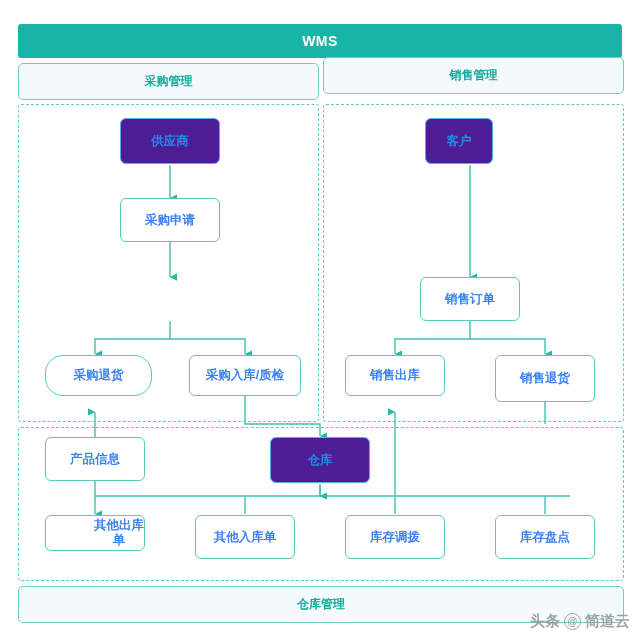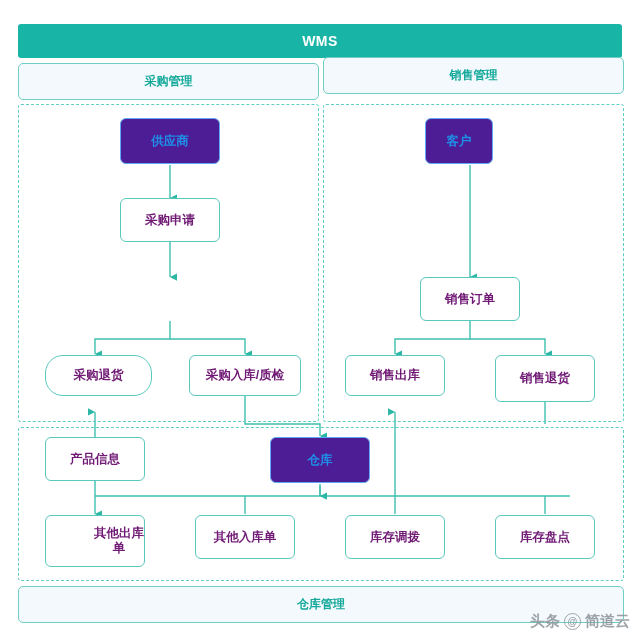--- a/index.html
+++ b/index.html
@@ -36,21 +36,21 @@
   }
 
   
   .node{
     position:absolute;box-sizing:border-box;
     display:flex;align-items:center;justify-content:center;
     border-radius:6px;text-align:center;line-height:1.2;
   }
   .node .t{font-size:12.5px;font-weight:bold;}
   .node.plain{background:#ffffff;border:1.4px solid #59c9bd;}
-  .node.plain .t{color:#701a75;}
+  .node.plain .t{color:#3b82f6;}
   .node.accent{background:#4c1d95;border:1.5px solid #5fa8f5;}
   .node.accent .t{color:#1f8fe8;}
 
   
   .watermark{
     position:absolute;right:10px;bottom:8px;
     display:flex;align-items:center;gap:4px;
     color:#8e9598;font-size:15px;font-weight:bold;
     opacity:.85;white-space:nowrap;margin-top:11px;
   }
@@ -147,21 +147,21 @@
   <div class="node plain" style="left:495px;top:355px;width:100px;height:47px;">
     <span class="t">销售退货</span>
   </div>
 
   <div class="node plain" style="left:45px;top:437px;width:100px;height:44px;">
     <span class="t">产品信息</span>
   </div>
   <div class="node accent" style="left:270px;top:437px;width:100px;height:46px;">
     <span class="t">仓库</span>
   </div>
-  <div class="node plain" style="left:45px;top:515px;width:100px;height:52px;padding-left:48px;">
+  <div class="node plain" style="left:45px;top:515px;width:100px;height:36px;padding-left:48px;">
     <span class="t">其他出库单</span>
   </div>
   <div class="node plain" style="left:195px;top:515px;width:100px;height:44px;">
     <span class="t">其他入库单</span>
   </div>
   <div class="node plain" style="left:345px;top:515px;width:100px;height:44px;">
     <span class="t">库存调拨</span>
   </div>
   <div class="node plain" style="left:495px;top:515px;width:100px;height:44px;">
     <span class="t">库存盘点</span>

